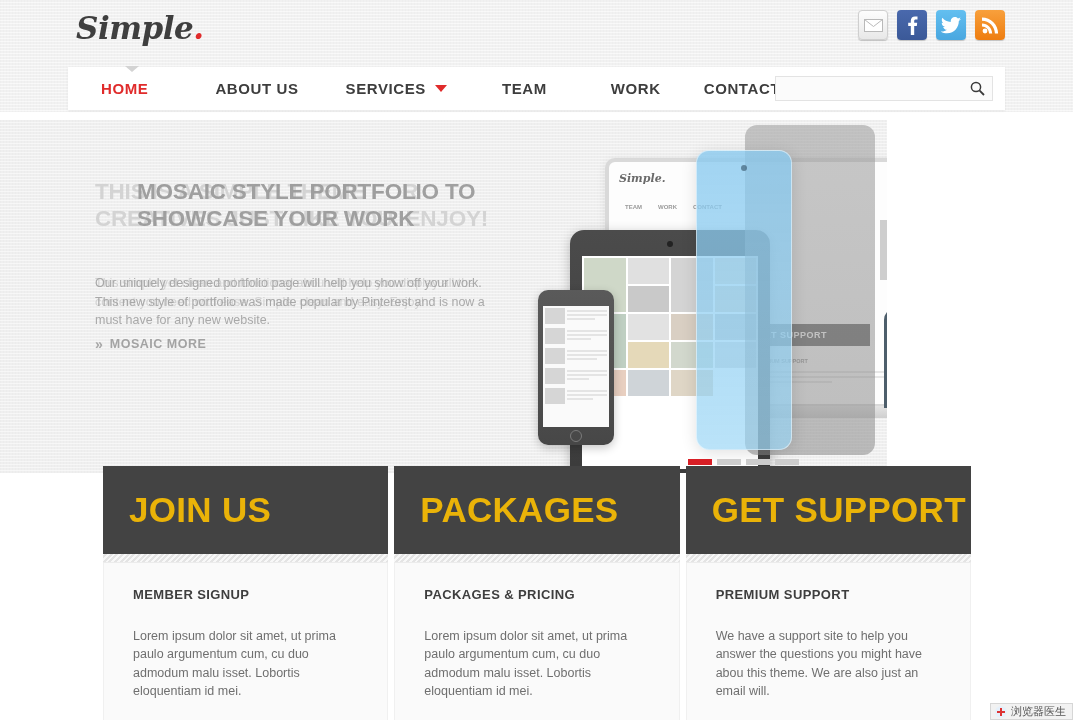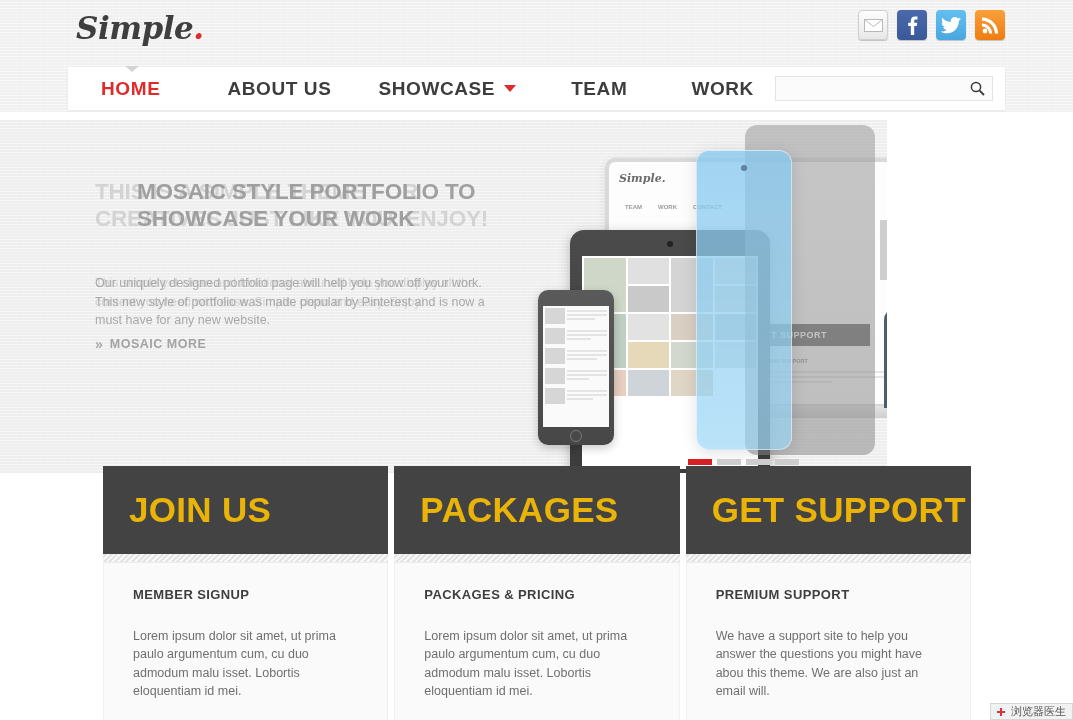--- a/index.html
+++ b/index.html
@@ -50,21 +50,21 @@
   }
   .nav-notch {
     position: absolute; left: 57px; top: -1px;
     width: 0; height: 0;
     border-left: 7px solid transparent; border-right: 7px solid transparent;
     border-top: 6px solid #d3d3d3;
   }
   .nav-items { display: flex; align-items: center; height: 100%; }
   .nav-item {
     font-family: "Liberation Sans Narrow", "Liberation Sans", sans-serif;
-    font-weight: bold; font-size: 19px; letter-spacing: .6px;
+    font-weight: bold; font-size: 15px; letter-spacing: .6px;
     color: #3d3d3d; cursor: pointer; white-space: nowrap;
     display: flex; align-items: center; gap: 9px;
   }
   .nav-item.active { color: #e02b2b; }
   .nav-i0 { margin-left: 33px; }
   .nav-i1 { margin-left: 67px; }
   .nav-i2 { margin-left: 47px; }
   .nav-i3 { margin-left: 55px; }
   .nav-i4 { margin-left: 64px; }
   .nav-i5 { margin-left: 43px; }
@@ -278,21 +278,21 @@
     <div class="nav-notch"></div>
 
     <div class="nav-items">
       <div class="nav-item active nav-i0">
         <span>HOME</span>
       </div>
       <div class="nav-item nav-i1">
         <span>ABOUT US</span>
       </div>
       <div class="nav-item nav-i2">
-        <span>SHOWCASE</span>
+        <span>SERVICES</span>
         <span class="caret"></span>
       </div>
       <div class="nav-item nav-i3">
         <span>TEAM</span>
       </div>
       <div class="nav-item nav-i4">
         <span>WORK</span>
       </div>
       <div class="nav-item nav-i5">
         <span>CONTACT</span>

